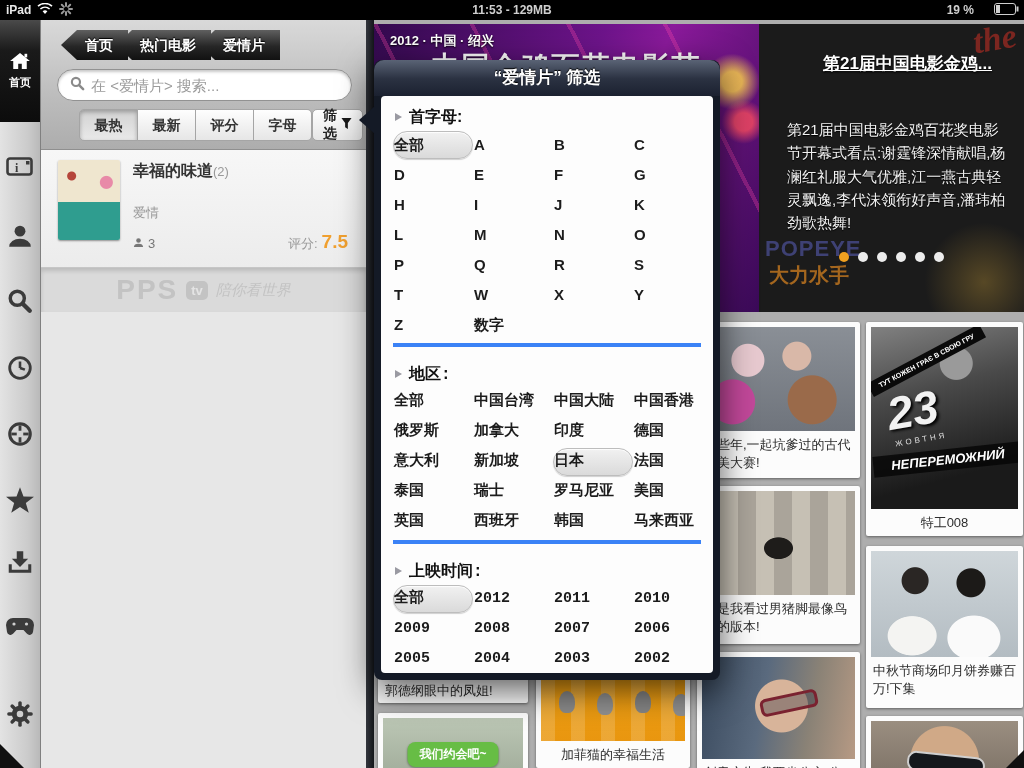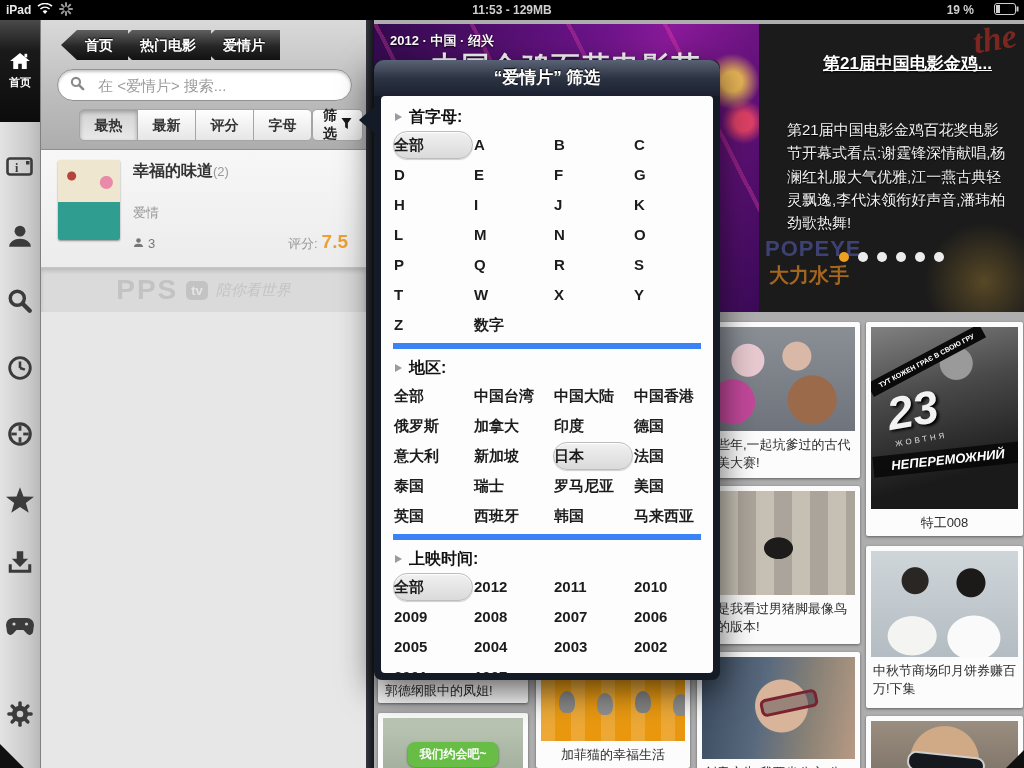--- a/index.html
+++ b/index.html
@@ -24,21 +24,21 @@
   
   .listpanel{position:absolute;left:41px;top:20px;width:325px;height:748px;background:#e7e7e7;z-index:10;}
   .list-toolbar{position:relative;height:129px;background:linear-gradient(#d9d9d9,#bcbcbc 60%,#adadad);
                 border-bottom:1px solid #8f8f8f;}
   .crumbs{display:flex;padding:10px 0 0 20px;height:30px;}
   .crumb{background:linear-gradient(#5f5f5f,#262626 55%,#111);color:#fff;font-size:14px;font-weight:bold;
          line-height:30px;padding:0 15px 0 24px;margin-left:-12px;
          clip-path:polygon(0 50%,16px 0,100% 0,100% 100%,16px 100%);text-shadow:0 -1px 1px #000;}
   .crumb:first-child{margin-left:0;}
   .search-box{margin:9px 14px 0 16px;height:30px;background:#fff;border:1px solid #929292;border-radius:16px;
-              display:flex;align-items:center;gap:11px;padding:0 12px;box-shadow:inset 0 2px 3px rgba(0,0,0,.22);}
+              display:flex;align-items:center;gap:4px;padding:0 12px;box-shadow:inset 0 2px 3px rgba(0,0,0,.22);}
   .search-box input{flex:1;border:none;outline:none;background:transparent;font-size:15px;color:#444;
                     font-family:inherit;}
   .search-box input::placeholder{color:#9b9b9b;}
   .filter-row{display:flex;align-items:center;margin:8px 16px 0 16px;}
   .seg{display:flex;margin-left:22px;}
   .seg-btn{width:57px;height:30px;line-height:30px;text-align:center;font-size:14px;font-weight:bold;color:#333;
            background:linear-gradient(#fefefe,#e6e6e6);border:1px solid #a5a5a5;border-left:none;}
   .seg-btn:first-child{border-left:1px solid #a5a5a5;border-radius:5px 0 0 5px;}
   .seg-btn:last-child{border-radius:0 5px 5px 0;}
   .seg-btn.active{background:linear-gradient(#d2d2d2,#e9e9e9);box-shadow:inset 0 2px 4px rgba(0,0,0,.28);}
@@ -144,21 +144,21 @@
          box-shadow:0 10px 34px rgba(0,0,0,.65);z-index:20;}
   .modal-arrow{position:absolute;left:-15px;top:46px;width:0;height:0;
                border-top:14px solid transparent;border-bottom:14px solid transparent;
                border-right:16px solid #141a26;}
   .modal-header{height:36px;line-height:36px;text-align:center;color:#fff;font-size:17px;font-weight:bold;
                 border-radius:10px 10px 0 0;text-shadow:0 -1px 1px #000;
                 background:linear-gradient(#5a6375,#2b3242 52%,#1b2130);}
   .modal-body{position:absolute;left:7px;right:7px;top:36px;bottom:7px;background:#fdfdfd;border-radius:4px;
               padding:8px 12px;overflow:hidden;box-sizing:border-box;}
   .section{margin-bottom:4px;}
-  .section + .section{border-top:6px solid #3b82f6;padding-top:6px;}
+  .section + .section{border-top:4px solid #3b82f6;padding-top:14px;font-family:Liberation Mono, monospace;}
   .section-head{display:flex;align-items:center;gap:7px;font-size:16px;font-weight:bold;color:#111;
                 margin:2px 0 3px 2px;height:22px;}
   .tri{width:0;height:0;border-left:7px solid #9a9aa2;border-top:4px solid transparent;border-bottom:4px solid transparent;}
   .opt-grid{display:grid;grid-template-columns:repeat(4,1fr);row-gap:2px;}
   .opt{justify-self:center;min-width:80px;text-align:left;font-size:15px;font-weight:bold;color:#1c1c1c;
        padding:4px 0;line-height:18px;border-radius:14px;border:1px solid transparent;box-sizing:border-box;}
   .opt.selected{background:linear-gradient(#f1f1f1,#dadada);border-color:#bdbdbd;
                 box-shadow:inset 0 1px 1px rgba(255,255,255,.9),0 1px 1px rgba(0,0,0,.18);}
 </style>
 </head>

